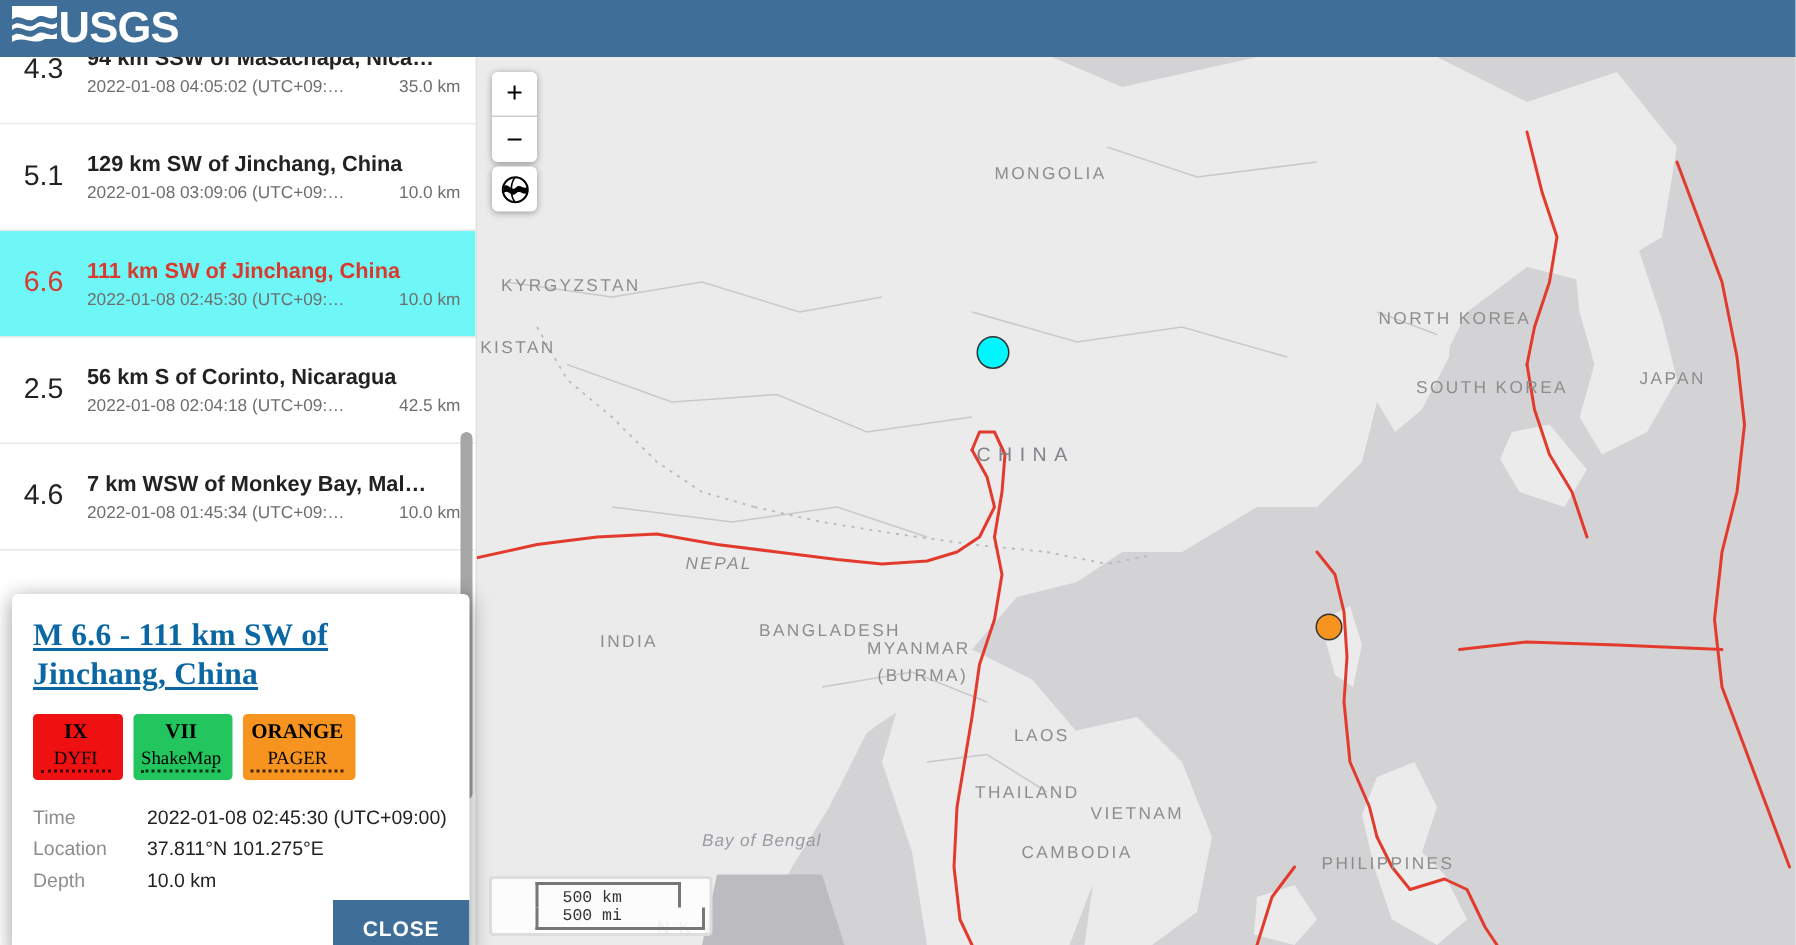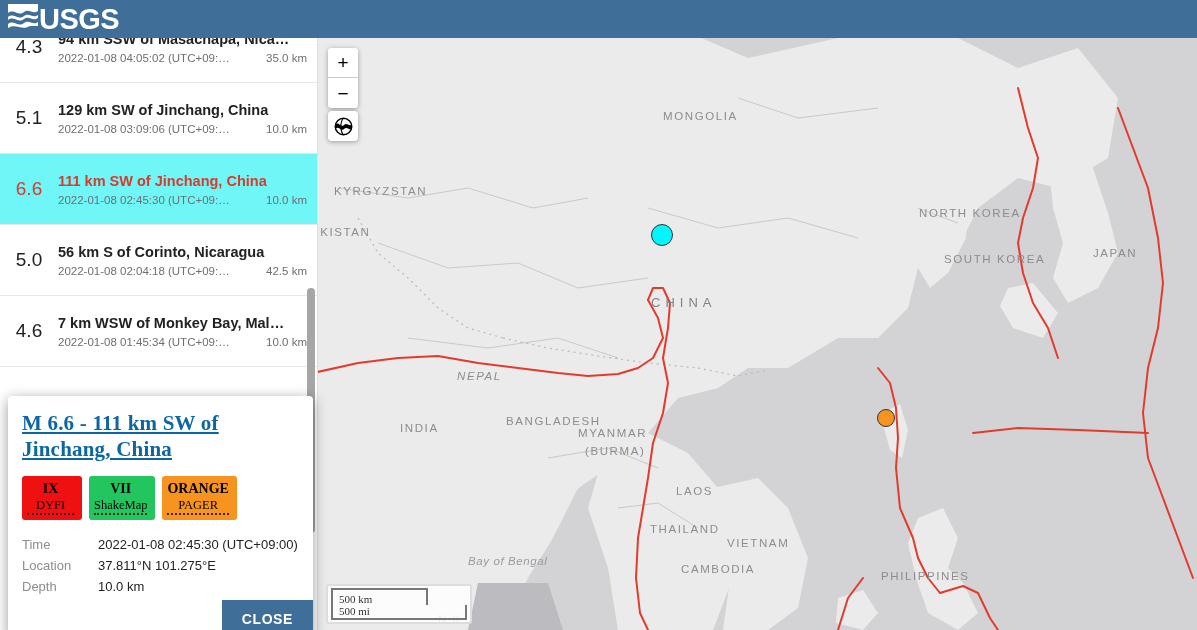--- a/index.html
+++ b/index.html
@@ -110,28 +110,29 @@
     border: 2px solid #ddd;
     border-radius: 3px;
     padding: 2px 3px;
     z-index: 20;
   }
   .scale-line {
     border: 2px solid #777;
     border-top: none;
     height: 15px;
     display: flex; align-items: flex-start;
-    padding-left: 6px;
+    padding-left: 16px;
     font-size: 11px;
     color: #333;
     line-height: 12px;
-    font-family: Liberation Serif, serif;
+    font-family: Liberation Mono, monospace;
+    margin-left: 26px;
   }
   .scale-line.km { width: 97px; border-bottom: none; border-top: 2px solid #777; height: 17px; align-items: flex-end; }
-  .scale-line.mi { width: 136px; }
+  .scale-line.mi { width: 113px; }
 
   
   .list-panel {
     position: absolute;
     left: 0; top: 38px;
     width: 318px; height: 592px;
     background: #ffffff;
     overflow: hidden;
     border-right: 1px solid #e0e0e0;
   }
@@ -427,21 +428,21 @@
         <div class="mag">6.6</div>
         <div class="row-main">
           <div class="row-title">111 km SW of Jinchang, China</div>
           <div class="row-sub">
             <span class="row-time">2022-01-08 02:45:30 (UTC+09:0…</span>
             <span class="row-depth">10.0 km</span>
           </div>
         </div>
       </div>
       <div class="quake-row">
-        <div class="mag">5.0</div>
+        <div class="mag">2.5</div>
         <div class="row-main">
           <div class="row-title">56 km S of Corinto, Nicaragua</div>
           <div class="row-sub">
             <span class="row-time">2022-01-08 02:04:18 (UTC+09:0…</span>
             <span class="row-depth">42.5 km</span>
           </div>
         </div>
       </div>
       <div class="quake-row">
         <div class="mag">4.6</div>

